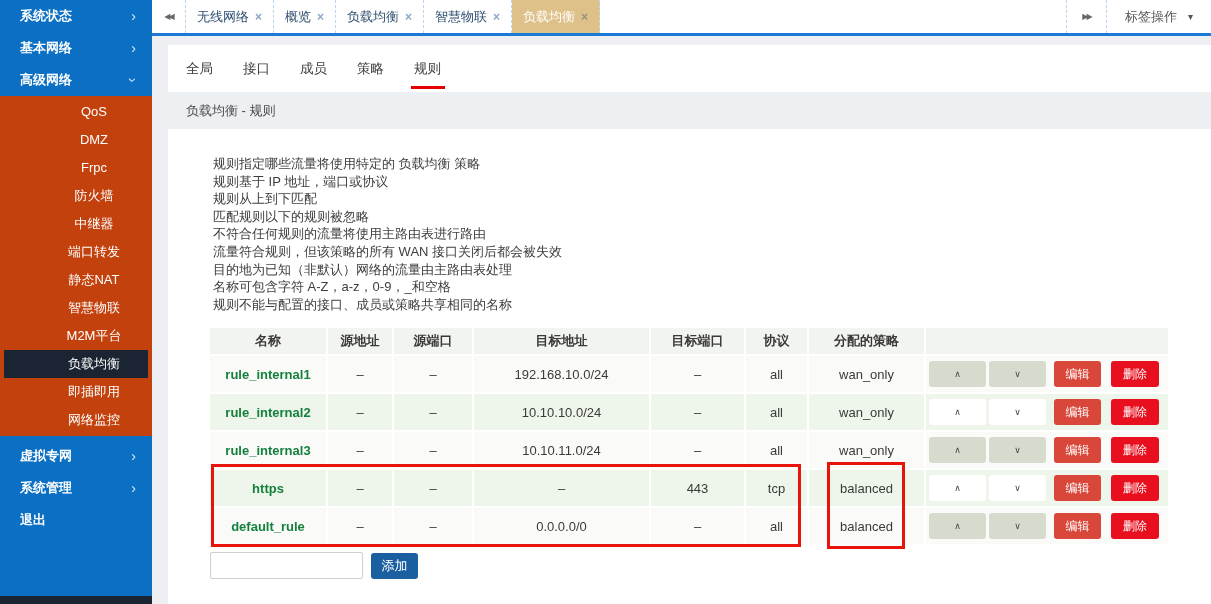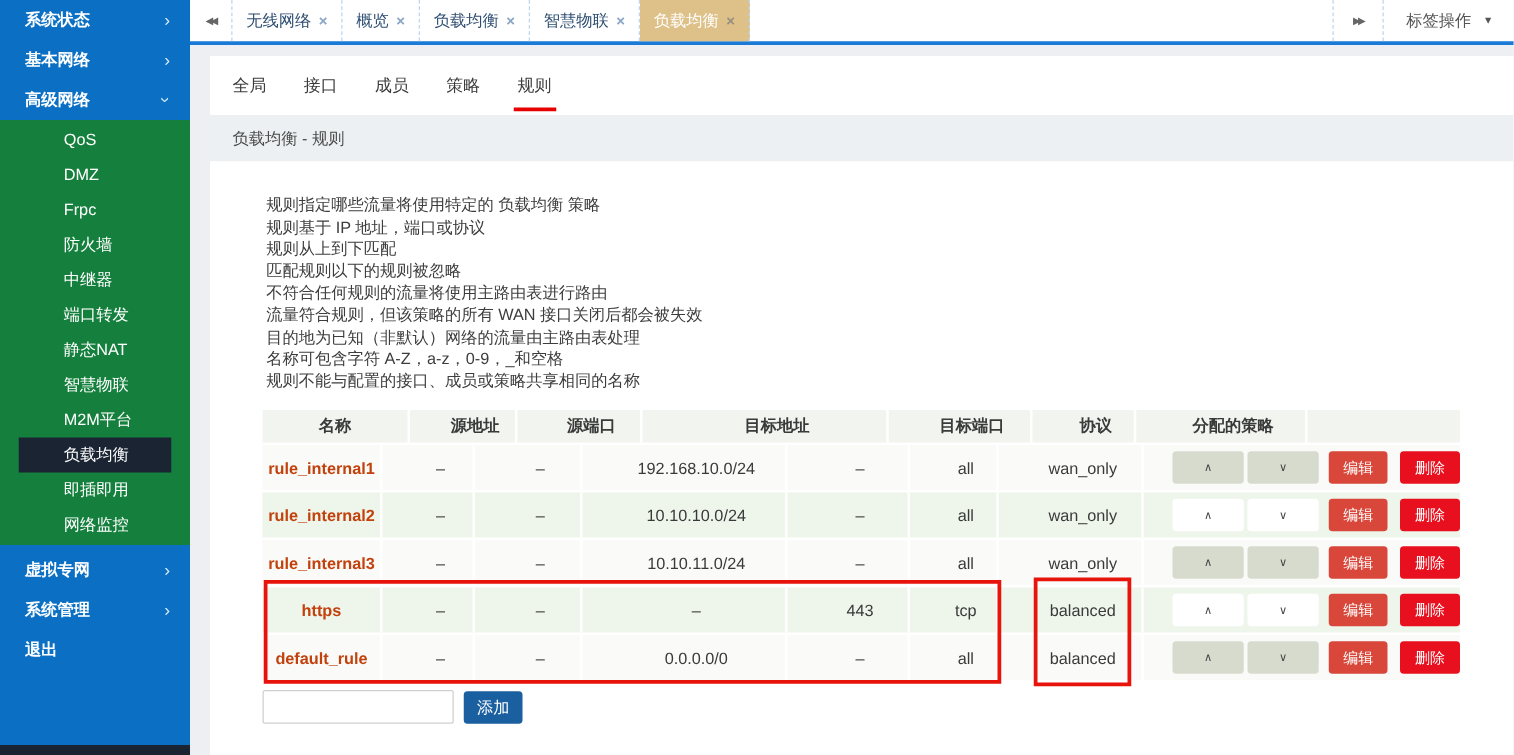--- a/index.html
+++ b/index.html
@@ -7,21 +7,21 @@
   body {
     font-family:"Liberation Sans","DejaVu Sans",sans-serif;
     background:#edeff2; position:relative; font-size:13px;
   }
   
   .sidebar { position:absolute; left:0; top:0; width:152px; height:604px; background:#0b70c4; }
   .side-item { height:32px; display:flex; align-items:center; justify-content:space-between;
     padding:0 16px 0 20px; color:#fff; font-weight:bold; font-size:13px; cursor:pointer; }
   .chev { font-size:14px; font-weight:normal; color:#d9ecfb; display:inline-block; }
   .chev.down { transform:rotate(90deg); }
-  .side-sub { background:#15803d; padding:2px 15px; }
+  .side-sub { background:#c2410c; padding:2px 4px;text-align:center; }
   .sub-item { height:28px; line-height:28px; padding-left:36px; color:#fff; font-size:13px; cursor:pointer; }
   .sub-item.selected { background:#1a2433; }
   .side-bottom { padding-top:4px; }
   .side-footer { position:absolute; left:0; bottom:0; width:152px; height:8px; background:#1a2433; }
   
   .main { margin-left:152px; height:604px; display:flex; flex-direction:column; }
   .tabbar { height:36px; background:#fff; border-bottom:3px solid #1b7ad6; display:flex; align-items:stretch; }
   .tab-scroll { width:34px; display:flex; align-items:center; justify-content:center;
     color:#666; font-size:8px; letter-spacing:-2px; cursor:pointer; border-right:1px dashed #bcd6ef; }
   .tab-scroll.right { border-right:none; border-left:1px dashed #bcd6ef; width:40px; }
@@ -41,28 +41,28 @@
   .subtab { margin-right:30px; font-size:13.5px; color:#3c3c3c; height:47px; line-height:47px;
     position:relative; cursor:pointer; }
   .subtab.active::after { content:""; position:absolute; left:50%; transform:translateX(-50%);
     bottom:3px; width:34px; height:3px; background:#e60000; }
   .crumbbar { height:37px; line-height:37px; background:#edf0f3; padding-left:18px;
     font-size:13px; color:#4a4a4a; }
   .content { padding-top:26px; }
   .desc { margin-left:45px; font-size:13px; color:#3d3d3d; line-height:17.6px; }
   
   .tbl { margin:15px 0 0 42px; width:958px; }
-  .trow { display:flex; align-items:center; height:38px; border-bottom:2px solid #fff;gap:20px; }
+  .trow { display:flex; align-items:center; height:38px; border-bottom:2px solid #fff; }
   .thead { height:28px; background:#f2f5ef; font-weight:bold; color:#2b2b2b; }
   .row-a { background:#fafbf8; }
   .row-b { background:#eef5ea; }
   .cell { align-self:stretch; display:flex; align-items:center; justify-content:center;
     border-right:2px solid #fff; color:#3a3a3a; }
   .c0{width:118px}.c1{width:66px}.c2{width:80px}.c3{width:177px}.c4{width:95px}.c5{width:63px}.c6{width:117px}
-  .namecell { font-weight:bold; color:#c2410c; }
+  .namecell { font-weight:bold; color:#15803d; }
   .btns { flex:1; display:flex; align-items:center; padding-left:3px; }
   .btn { height:26px; border:none; border-radius:3px; cursor:pointer; font-family:inherit; }
   .btn-move { width:57px; color:#444; font-size:9px; }
   .row-a .btn-move { background:#d6dbce; }
   .row-b .btn-move { background:#ffffff; }
   .btn-move.mdown { margin-left:3px; }
   .btn-edit { width:47px; background:#d8473a; color:#fff; margin-left:8px; font-size:12px; }
   .btn-del  { width:48px; background:#e8101e; color:#fff; margin-left:10px; font-size:12px; }
   .addrow { margin:6px 0 0 42px; display:flex; align-items:center; }
   .add-input { width:153px; height:27px; border:1px solid #cfcfcf; border-radius:2px;

